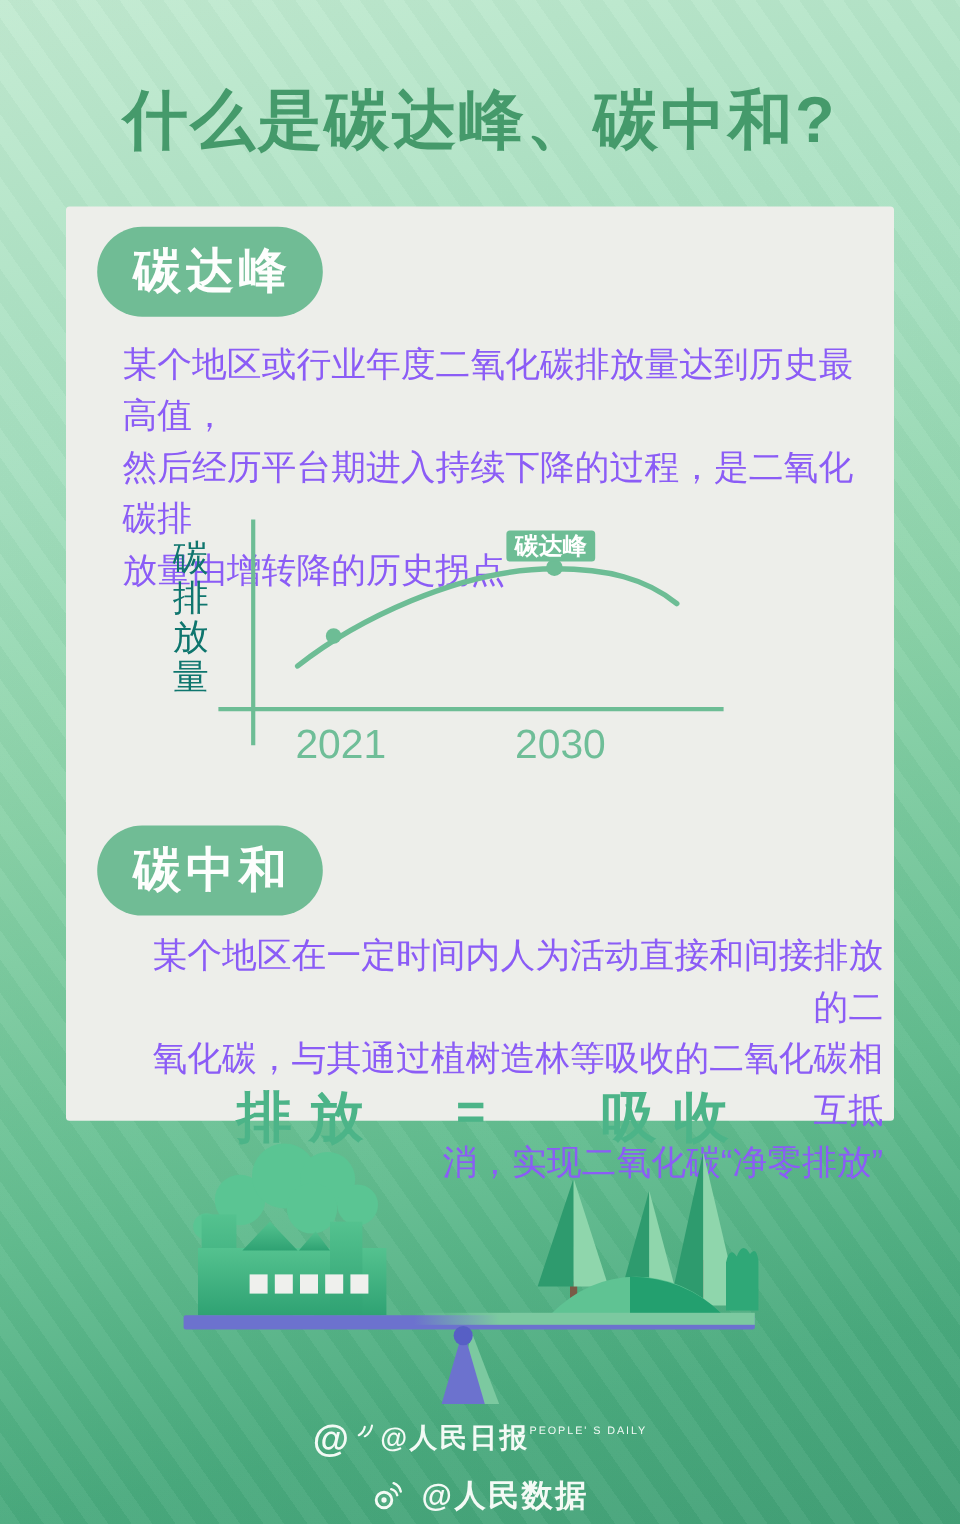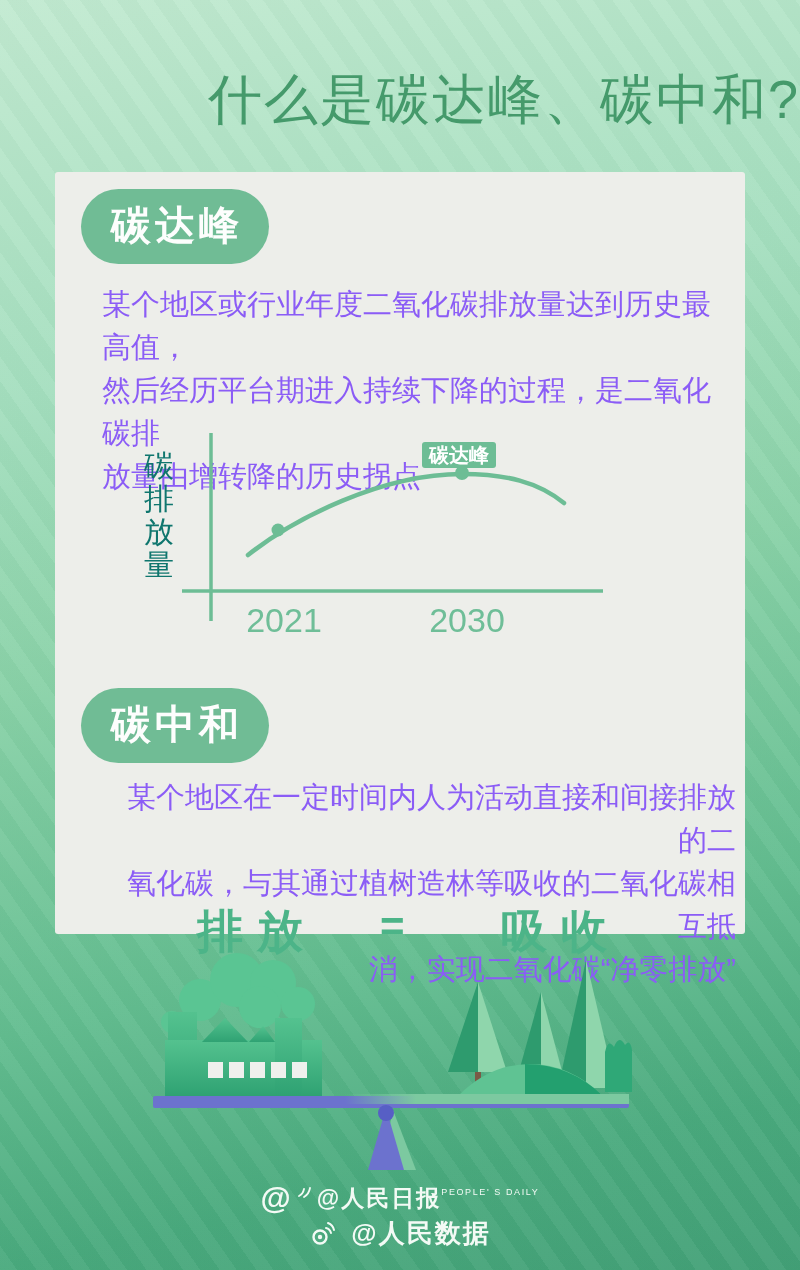--- a/index.html
+++ b/index.html
@@ -1,22 +1,22 @@
 <!DOCTYPE html>
 <html><head>
 <meta charset="utf-8">
 <style>
   html,body{margin:0;padding:0;}
   body{font-family:"Liberation Sans","DejaVu Sans",sans-serif;}
   .poster{position:relative;width:800px;height:1270px;overflow:hidden;
     background:linear-gradient(168deg,#c2ead1 0%,#a5dfbf 28%,#8ad2a8 48%,#63bd90 72%,#4aaa7e 88%,#43a077 100%);}
   .poster::before{content:"";position:absolute;inset:0;pointer-events:none;
     background:repeating-linear-gradient(55deg,rgba(255,255,255,.045) 0 14px,rgba(0,60,30,.025) 14px 30px);}
-  .title{position:absolute;top:64px;left:0;right:0;text-align:right;
-    font-size:54px;font-weight:400;color:#459a6b;letter-spacing:2px;}
+  .title{position:absolute;top:64px;left:0;right:0;text-align:center;
+    font-size:54px;font-weight:700;color:#459a6b;letter-spacing:2px;}
   .card{position:absolute;left:55px;top:172px;width:690px;height:762px;
     background:#edeeea;border-radius:3px;}
   .badge{position:absolute;left:26px;display:inline-block;background:#70bc95;color:#fdfefd;
     font-size:40px;font-weight:900;letter-spacing:4px;padding:9px 26px 11px 30px;border-radius:44px;}
   .badge.b1{top:17px;}
   .badge.b2{top:516px;}
   .para{position:absolute;left:33px;width:634px;margin:14px;font-size:29px;line-height:43px;
     color:#8b5cf6;white-space:pre-line;font-weight:500;}
   .para.p1{top:97px;}
   .para.p2{top:590px;text-align:right;}
@@ -29,21 +29,21 @@
   .eq.sign{left:325px;top:731px;letter-spacing:0;font-size:42px;}
   .eq.right{left:446px;}
   .scene{position:absolute;left:0;top:778px;}
   .footer{position:absolute;top:1184px;left:0;right:0;display:flex;flex-direction:column;
     align-items:center;color:#f3faf5;}
   .brand-row{display:flex;align-items:flex-start;gap:6px;}
   .at-mark{font-size:31px;font-weight:700;line-height:30px;}
   .brand-col{display:flex;flex-direction:row;align-items:flex-start;margin-top:2px;}
   .brand-name{font-size:23px;font-weight:900;letter-spacing:2px;line-height:24px;}
   .brand-sub{font-size:9px;letter-spacing:1.6px;margin-top:1px;}
-  .account-row{display:flex;align-items:center;gap:15px;margin-top:2px;}
+  .account-row{display:flex;align-items:center;gap:15px;margin-top:15px;}
   .account-name{font-size:26px;font-weight:700;letter-spacing:2px;}
 </style>
 </head>
 <body>
 
 <div class="poster">
 
   <div class="title">什么是碳达峰、碳中和?</div>
 
   <div class="card">

